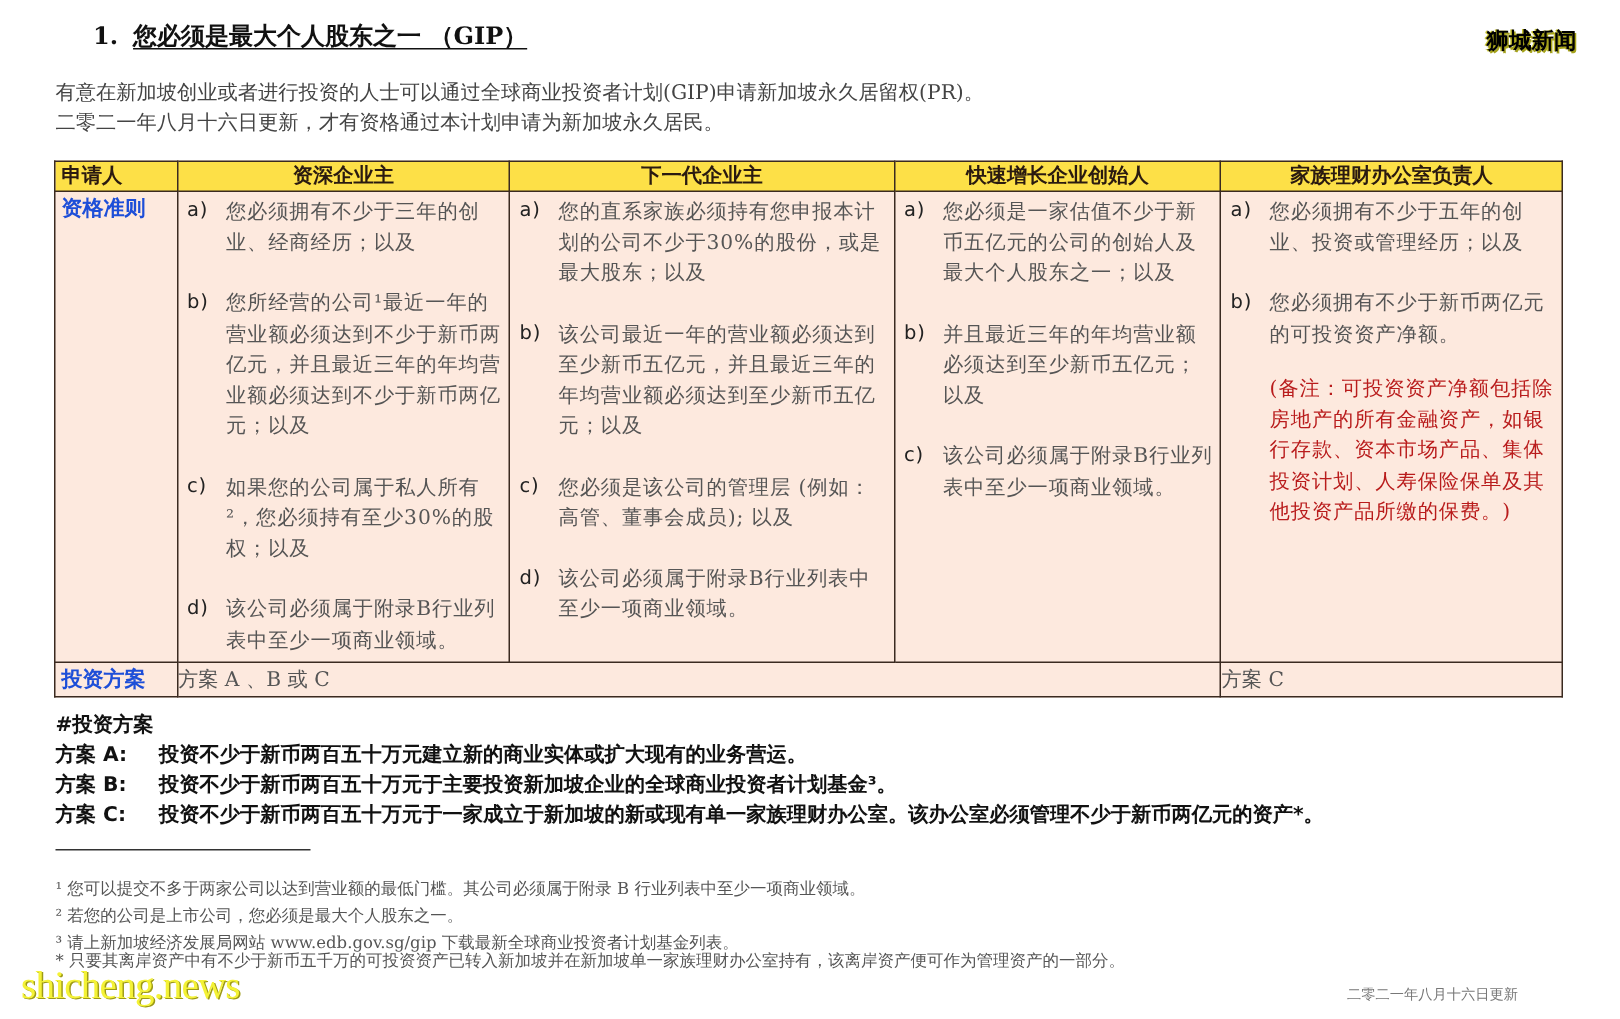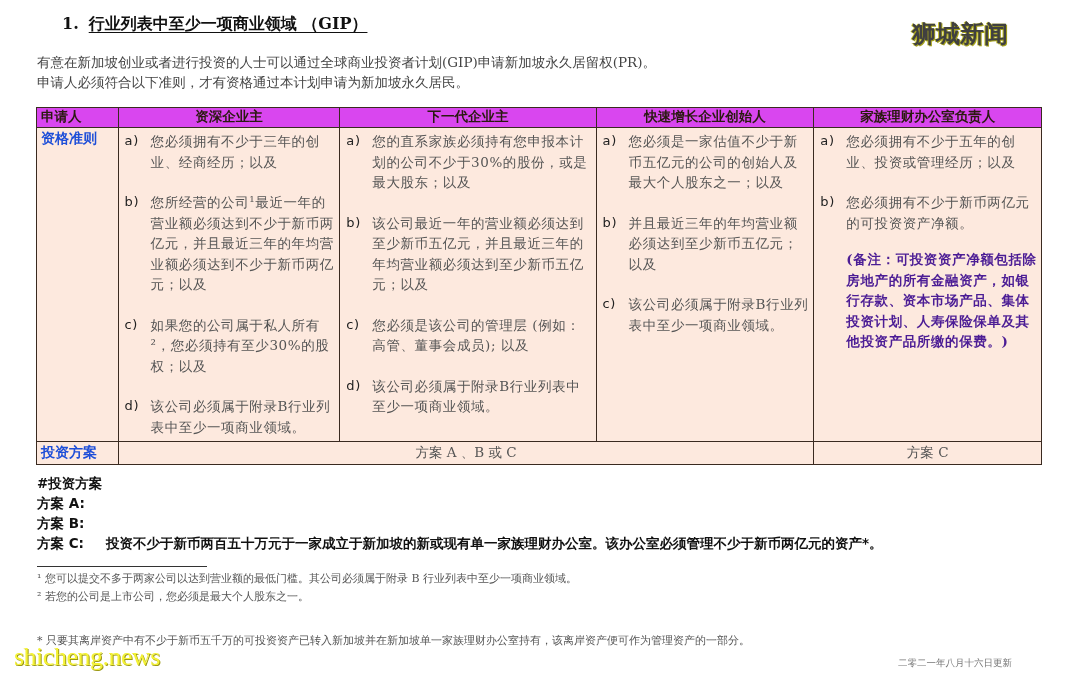--- a/index.html
+++ b/index.html
@@ -3,63 +3,63 @@
 <meta charset="utf-8">
 <style>
   * { box-sizing: border-box; margin: 0; padding: 0; }
   html, body { width: 1080px; height: 679px; background: #ffffff; overflow: hidden; }
   body { position: relative; font-family: "DejaVu Serif", "Liberation Serif", serif; color: #333; }
 
   .title { position: absolute; left: 62px; top: 14px; font-size: 16px; font-weight: bold; color: #111; }
   .title .num { margin-right: 10px; }
   .title .text { text-decoration: underline; text-underline-offset: 3px; }
 
-  .logo { position: absolute; left: 912px; top: 18px; font-family: "DejaVu Sans", sans-serif; font-size: 24px; color: #404040; font-weight: bold;
+  .logo { position: absolute; left: 991px; top: 18px; font-family: "DejaVu Sans", sans-serif; font-size: 15px; color: #000000; font-weight: bold;
           text-shadow: 1px 1px 0 #a5a21a, -1px 0 0 #c9c430; letter-spacing: 0px; }
 
   .intro { position: absolute; left: 37px; top: 52px; font-size: 13.5px; line-height: 20px; color: #444; }
 
   table.grid { position: absolute; left: 36px; top: 107px; width: 1006px; border-collapse: collapse; background: #fde9de; font-size: 13.5px; }
   table.grid td, table.grid th { border: 1.5px solid #3a2a20; vertical-align: top; }
-  table.grid thead th { background: #d946ef; color: #2a1a10; font-weight: bold; font-family: "DejaVu Sans", sans-serif; font-size: 13.5px; height: 20px; text-align: center; padding: 0; }
+  table.grid thead th { background: #fde047; color: #2a1a10; font-weight: bold; font-family: "DejaVu Sans", sans-serif; font-size: 13.5px; height: 20px; text-align: center; padding: 0; }
   table.grid thead th.first { text-align: left; padding-left: 4px; }
   .rowlabel { font-family: "DejaVu Sans", sans-serif; font-weight: bold; color: #1d4ed8; padding: 2px 4px; font-size: 14px; }
   .col1 { width: 84px; } .col2 { width: 228px; } .col3 { width: 264px; } .col4 { width: 224px; } .col5 { width: 234px; }
 
   .crit { padding: 3px 4px 4px 4px; }
   .item { display: flex; margin-bottom: 20px; line-height: 20.5px; color: #555; letter-spacing: 0.6px; }
   .item:last-child { margin-bottom: 0; }
   .item .mk { font-family: "DejaVu Sans", sans-serif; font-size: 13px; color: #222; width: 28px; flex: none; padding-left: 2px; }
   .item .tx { flex: 1; }
-  .note { padding-left: 28px; line-height: 20.5px; color: #4c1d95; letter-spacing: 0.6px; margin-top: -4px; font-weight: bold; }
+  .note { padding-left: 28px; line-height: 20.5px; color: #b91c1c; letter-spacing: 0.6px; margin-top: -4px; }
 
   .planrow td { height: 22px; }
-  .plan-val { text-align: center; color: #555; font-size: 13.5px; padding-top: 2px !important; }
+  .plan-val { text-align: left; color: #555; font-size: 13.5px; padding-top: 2px !important; }
 
   .plans { position: absolute; left: 37px; top: 473px; font-family: "DejaVu Sans", sans-serif; font-weight: bold; color: #111; font-size: 13.5px; line-height: 20px; }
   .plans .pl { display: flex; }
   .plans .pl .k { width: 69px; flex: none; }
 
   .rule { position: absolute; left: 37px; top: 566px; width: 170px; border-top: 1px solid #333; }
-  .fn { position: absolute; left: 37px; top: 570px; font-size: 11px; line-height: 18px; color: #555; }
+  .fn { position: absolute; left: 37px; top: 584px; font-size: 11px; line-height: 18px; color: #555; }
   .fn2 { position: absolute; left: 37px; top: 633px; font-size: 11px; color: #555; }
   .date { position: absolute; left: 898px; top: 657px; font-size: 9.5px; color: #777; }
   .wm { position: absolute; left: 14px; top: 642px; font-family: Liberation Serif, serif; font-size: 26px; color: #f4f236; text-shadow: 1px 1px 0 #9d9a16; letter-spacing: -0.5px; }
 </style>
 </head>
 <body>
 
 <div class="title">
-  <span class="num">1.</span><span class="text">行业列表中至少一项商业领域 （GIP）</span>
+  <span class="num">1.</span><span class="text">您必须是最大个人股东之一 （GIP）</span>
 </div>
 <div class="logo">狮城新闻</div>
 
 <div class="intro">
   <div>有意在新加坡创业或者进行投资的人士可以通过全球商业投资者计划(GIP)申请新加坡永久居留权(PR)。</div>
-  <div>申请人必须符合以下准则，才有资格通过本计划申请为新加坡永久居民。</div>
+  <div>二零二一年八月十六日更新，才有资格通过本计划申请为新加坡永久居民。</div>
 </div>
 
 <table class="grid">
   <thead>
     <tr>
       <th class="first col1">申请人</th>
       <th class="col2">资深企业主</th>
       <th class="col3">下一代企业主</th>
       <th class="col4">快速增长企业创始人</th>
       <th class="col5">家族理财办公室负责人</th>
@@ -135,30 +135,33 @@
       <td class="plan-val" colspan="3">方案 A 、B 或 C</td>
       <td class="plan-val">方案 C</td>
     </tr>
   </tbody>
 </table>
 
 <div class="plans">
   <div>#投资方案</div>
   <div class="pl">
       <span class="k">方案 A:</span>
+      <span>投资不少于新币两百五十万元建立新的商业实体或扩大现有的业务营运。</span>
     </div>
   <div class="pl">
       <span class="k">方案 B:</span>
+      <span>投资不少于新币两百五十万元于主要投资新加坡企业的全球商业投资者计划基金³。</span>
     </div>
   <div class="pl">
       <span class="k">方案 C:</span>
       <span>投资不少于新币两百五十万元于一家成立于新加坡的新或现有单一家族理财办公室。该办公室必须管理不少于新币两亿元的资产*。</span>
     </div>
 </div>
 
 <div class="rule"></div>
 <div class="fn">
   <div>¹ 您可以提交不多于两家公司以达到营业额的最低门槛。其公司必须属于附录 B 行业列表中至少一项商业领域。</div>
   <div>² 若您的公司是上市公司，您必须是最大个人股东之一。</div>
+  <div>³ 请上新加坡经济发展局网站 www.edb.gov.sg/gip 下载最新全球商业投资者计划基金列表。</div>
 </div>
 <div class="fn2">* 只要其离岸资产中有不少于新币五千万的可投资资产已转入新加坡并在新加坡单一家族理财办公室持有，该离岸资产便可作为管理资产的一部分。</div>
 <div class="date">二零二一年八月十六日更新</div>
 <div class="wm">shicheng.news</div>
 
 </body></html>

